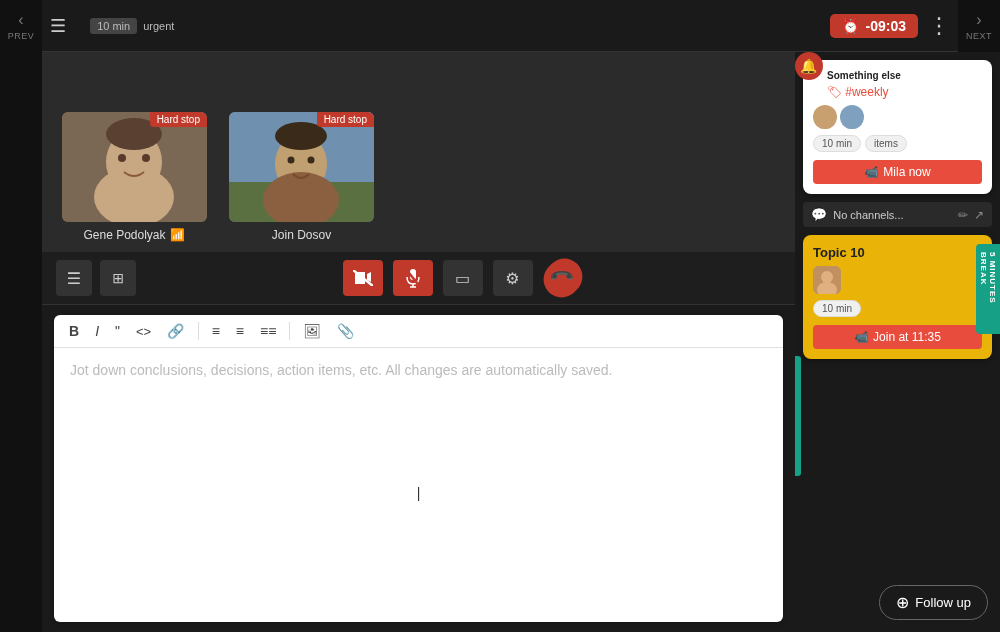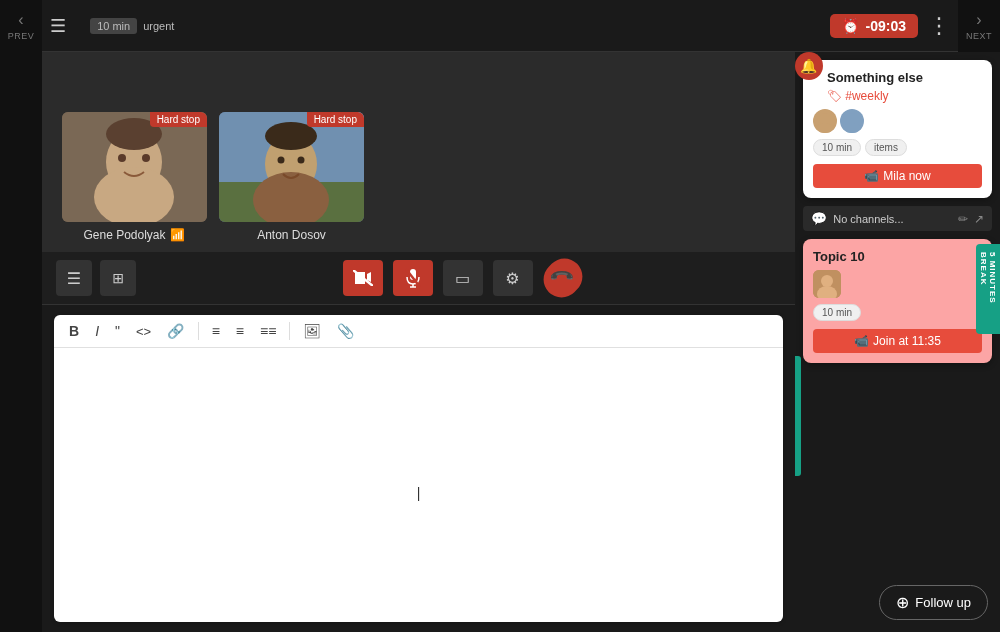--- a/index.html
+++ b/index.html
@@ -38,21 +38,21 @@
     <span style="font-size:9px; letter-spacing:0.5px;">NEXT</span>
   </div>
 </div>
 
 <div style="display:flex; height:580px; position:relative;">
 
   <div style="width:42px; background:#111; flex-shrink:0;"></div>
 
   <div style="flex:1; display:flex; flex-direction:column; min-width:0; position:relative;">
 
-    <div style="background:#2b2b2b; display:flex; align-items:flex-end; padding:14px 20px 10px; gap:12px; min-height:200px;">
+    <div style="background:#2b2b2b; display:flex; align-items:flex-end; padding:14px 20px 10px; gap:22px; min-height:200px;">
 
       <div style="display:flex; flex-direction:column; align-items:center; gap:6px;">
         <div style="position:relative; width:145px; height:110px; border-radius:6px; overflow:hidden; background:#6a5a4a;">
           <div style="position:absolute; top:0; right:0; background:#c0392b; color:#fff; font-size:10px; padding:2px 7px; border-radius:0 6px 0 4px; z-index:2;">Hard stop</div>
           
           <svg viewBox="0 0 145 110" xmlns="http://www.w3.org/2000/svg" style="width:100%;height:100%;">
             <rect width="145" height="110" fill="#7a6855"></rect>
             <ellipse cx="72" cy="50" rx="28" ry="32" fill="#c8a882"></ellipse>
             <ellipse cx="72" cy="85" rx="40" ry="30" fill="#c8a882"></ellipse>
             <circle cx="60" cy="46" r="4" fill="#5a3a2a"></circle>
@@ -78,21 +78,21 @@
             <rect y="0" width="145" height="70" fill="#7090b0"></rect>
             <ellipse cx="72" cy="52" rx="26" ry="30" fill="#c0a070"></ellipse>
             <ellipse cx="72" cy="88" rx="38" ry="28" fill="#8a6040"></ellipse>
             <circle cx="62" cy="48" r="3.5" fill="#3a2a1a"></circle>
             <circle cx="82" cy="48" r="3.5" fill="#3a2a1a"></circle>
             <path d="M64 62 Q72 70 80 62" stroke="#7a4a2a" stroke-width="2" fill="none"></path>
             <ellipse cx="72" cy="24" rx="26" ry="14" fill="#3a2a1a"></ellipse>
           </svg>
         </div>
         <div style="color:#ddd; font-size:12px;">
-          <span>Anton Dosov</span>
+          <span>Join Dosov</span>
         </div>
       </div>
 
 
     </div>
 
     <div style="background:#1e1e1e; display:flex; align-items:center; padding:8px 14px; gap:8px; border-bottom:1px solid #333;">
       <button style="background:#333; border:none; color:#ccc; width:36px; height:36px; border-radius:4px; cursor:pointer; font-size:16px; display:flex; align-items:center; justify-content:center;">☰</button>
       <button style="background:#333; border:none; color:#ccc; width:36px; height:36px; border-radius:4px; cursor:pointer; font-size:14px; display:flex; align-items:center; justify-content:center;">⊞</button>
 
@@ -129,33 +129,34 @@
         <div style="width:1px; height:18px; background:#ddd; margin:0 2px;"></div>
         <button style="background:none; border:none; cursor:pointer; color:#444; font-size:14px; padding:2px 5px; border-radius:3px;">≡</button>
         <button style="background:none; border:none; cursor:pointer; color:#444; font-size:14px; padding:2px 5px; border-radius:3px;">≡</button>
         <button style="background:none; border:none; cursor:pointer; color:#444; font-size:14px; padding:2px 5px; border-radius:3px;">≡≡</button>
         <div style="width:1px; height:18px; background:#ddd; margin:0 2px;"></div>
         <button style="background:none; border:none; cursor:pointer; color:#444; font-size:14px; padding:2px 5px; border-radius:3px;">🖼</button>
         <button style="background:none; border:none; cursor:pointer; color:#444; font-size:14px; padding:2px 5px; border-radius:3px;">📎</button>
       </div>
 
       <div style="flex:1; padding:14px 16px; color:#bbb; font-size:14px; cursor:text; position:relative;">
+        <span>Jot down conclusions, decisions, action items, etc. All changes are automatically saved.</span>
         
         <span style="position:absolute; top:50%; left:50%; transform:translateX(-50%); color:#333; font-size:14px;">|</span>
       </div>
     </div>
 
   </div>
 
   <div style="width:205px; flex-shrink:0; background:#1a1a1a; display:flex; flex-direction:column; position:relative; overflow:visible;">
 
     <div style="background:#fff; color:#222; margin:8px 8px 4px; border-radius:8px; padding:10px; position:relative; box-shadow:0 2px 6px rgba(0,0,0,0.3);">
 
       <div style="position:absolute; top:-8px; left:-8px; background:#c0392b; border-radius:50%; width:28px; height:28px; display:flex; align-items:center; justify-content:center; color:#fff; font-size:14px;">🔔</div>
-      <div style="font-size:13px; font-weight:600; margin-bottom:4px; margin-left:14px;">Something else</div>
+      <div style="font-size:10px; font-weight:600; margin-bottom:4px; margin-left:14px;">Something else</div>
       <div style="color:#e74c3c; font-size:12px; display:flex; align-items:center; gap:3px; margin-bottom:6px; margin-left:14px;">
         <span>🏷</span>
         <span>#weekly</span>
       </div>
       <div style="display:flex; gap:3px; margin-bottom:6px;">
         <div style="width:24px; height:24px; border-radius:50%; background:#c8a070; overflow:hidden;">
           <svg viewBox="0 0 24 24">
               <circle cx="12" cy="10" r="6" fill="#c8a070"></circle>
               <ellipse cx="12" cy="22" rx="10" ry="8" fill="#c8a070"></ellipse>
             </svg>
@@ -181,21 +182,21 @@
       <span>5 MINUTES BREAK</span>
     </div>
 
     <div style="background:#2a2a2a; color:#ccc; font-size:11px; display:flex; align-items:center; padding:5px 8px; margin:4px 8px; border-radius:4px; gap:6px;">
       <span style="font-size:13px; color:#888;">💬</span>
       <span>No channels...</span>
       <span style="font-size:12px; cursor:pointer; color:#888; margin-left:auto;">✏</span>
       <span style="font-size:12px; cursor:pointer; color:#888;">↗</span>
     </div>
 
-    <div style="background:#fca5a5; color:#222; margin:4px 8px; border-radius:8px; padding:10px; box-shadow:0 2px 6px rgba(0,0,0,0.3);">
+    <div style="background:#eab308; color:#222; margin:4px 8px; border-radius:8px; padding:10px; box-shadow:0 2px 6px rgba(0,0,0,0.3);">
 
       <div style="position:absolute; left:8px; width:4px; background:#16a085; border-radius:2px 0 0 2px;"></div>
       <div style="font-size:13px; font-weight:600; margin-bottom:6px;">Topic 10</div>
       <div style="display:flex; gap:3px; margin-bottom:6px;">
         <div style="width:28px; height:28px; border-radius:6px; overflow:hidden; background:#c09060;">
           <svg viewBox="0 0 28 28">
               <rect width="28" height="28" fill="#c09060"></rect>
               <circle cx="14" cy="11" r="6" fill="#e0b080"></circle>
               <ellipse cx="14" cy="24" rx="10" ry="8" fill="#e0b080"></ellipse>
             </svg>

